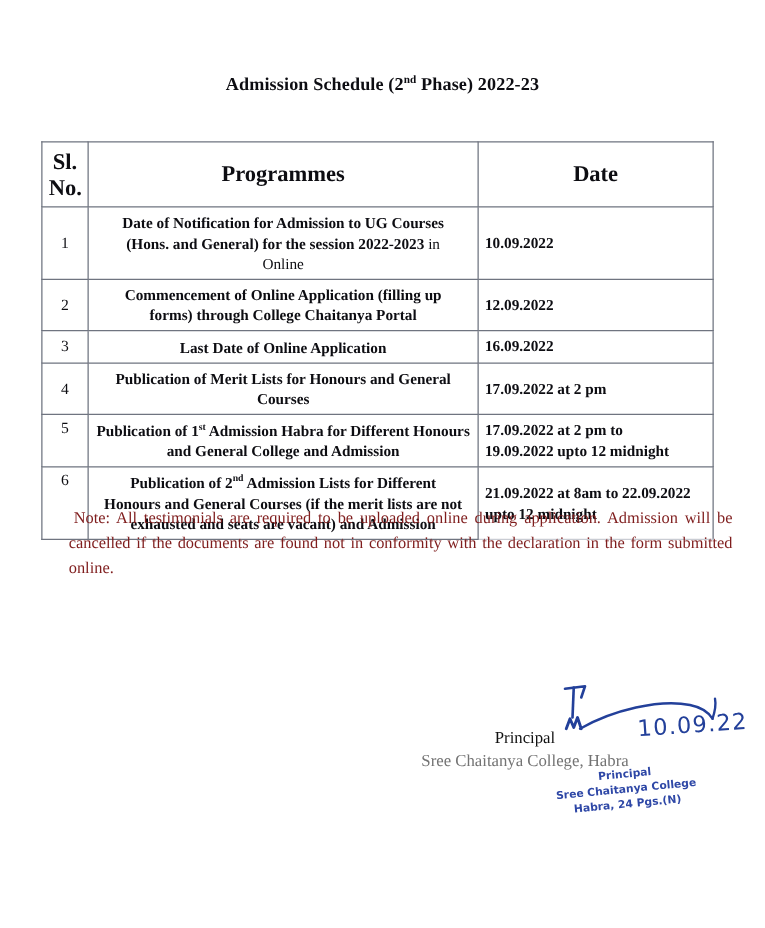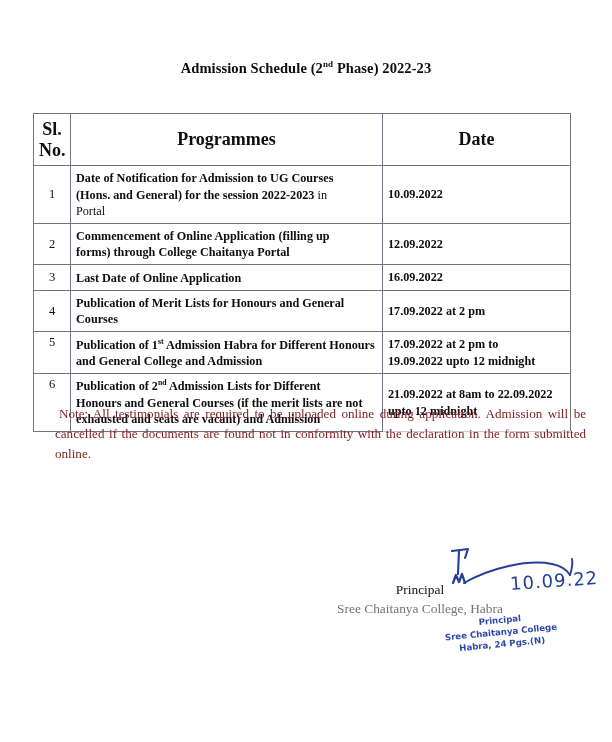--- a/index.html
+++ b/index.html
@@ -68,21 +68,21 @@
   th.h-sl { line-height: 1.15; }
 
   td.c-sl {
     text-align: center;
     font-size: 12.5px;
     font-weight: normal;
   }
   td.c-sl.top { vertical-align: top; padding-top: 3px; }
 
   td.c-prog {
-    text-align: left;
+    text-align: center;
     font-size: 12.2px;
     font-weight: bold;
     line-height: 1.33;
   }
   td.c-prog sup {
     font-size: 0.64em;
     vertical-align: super;
     line-height: 0;
   }
   td.c-prog .reg { font-weight: normal; }
@@ -182,21 +182,21 @@
     <thead>
       <tr>
         <th class="h-sl"><span>Sl.</span><br><span>No.</span></th>
         <th>Programmes</th>
         <th>Date</th>
       </tr>
     </thead>
     <tbody>
       <tr>
         <td class="c-sl">1</td>
-        <td class="c-prog"><span>Date of Notification for Admission to UG Courses</span><br><span>(Hons. and General) for the session 2022-2023 </span><span class="reg">in</span><br><span class="reg">Portal</span></td>
+        <td class="c-prog"><span>Date of Notification for Admission to UG Courses</span><br><span>(Hons. and General) for the session 2022-2023 </span><span class="reg">in</span><br><span class="reg">Online</span></td>
         <td class="c-date">10.09.2022</td>
       </tr>
       <tr>
         <td class="c-sl">2</td>
         <td class="c-prog"><span>Commencement of Online Application (filling up</span><br><span>forms) through College Chaitanya Portal</span></td>
         <td class="c-date">12.09.2022</td>
       </tr>
       <tr>
         <td class="c-sl">3</td>
         <td class="c-prog"><span>Last Date of Online Application</span></td>

